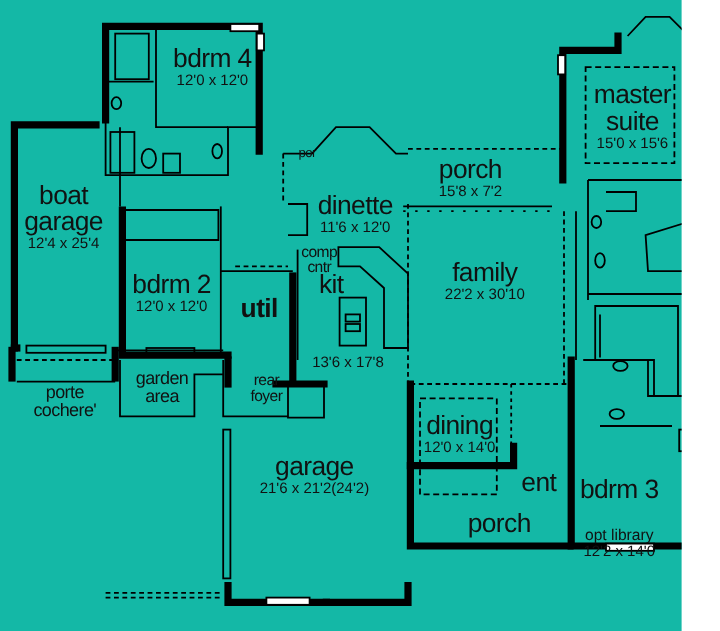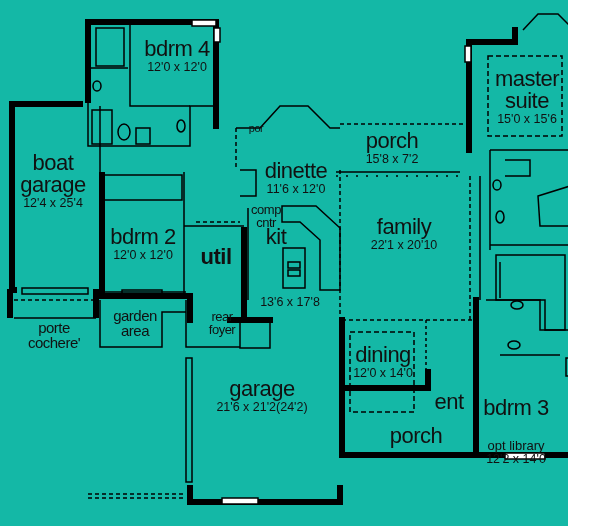--- a/index.html
+++ b/index.html
@@ -176,21 +176,21 @@
     <span class="dm">13'6 x 17'8</span>
   </div>
 
   <div class="lbl" style="left:392px;top:130px;">
     <span class="nm">porch</span>
     <span class="dm">15'8 x 7'2</span>
   </div>
 
   <div class="lbl" style="left:404px;top:216px;">
     <span class="nm">family</span>
-    <span class="dm">22'1 x 20'10</span>
+    <span class="dm">22'2 x 30'10</span>
   </div>
 
   <div class="lbl" style="left:527px;top:68px;">
     <span class="nm">master</span>
     <span class="nm">suite</span>
     <span class="dm">15'0 x 15'6</span>
   </div>
 
   <div class="lbl" style="left:135px;top:308px;">
     <span class="nm sm">garden</span>

